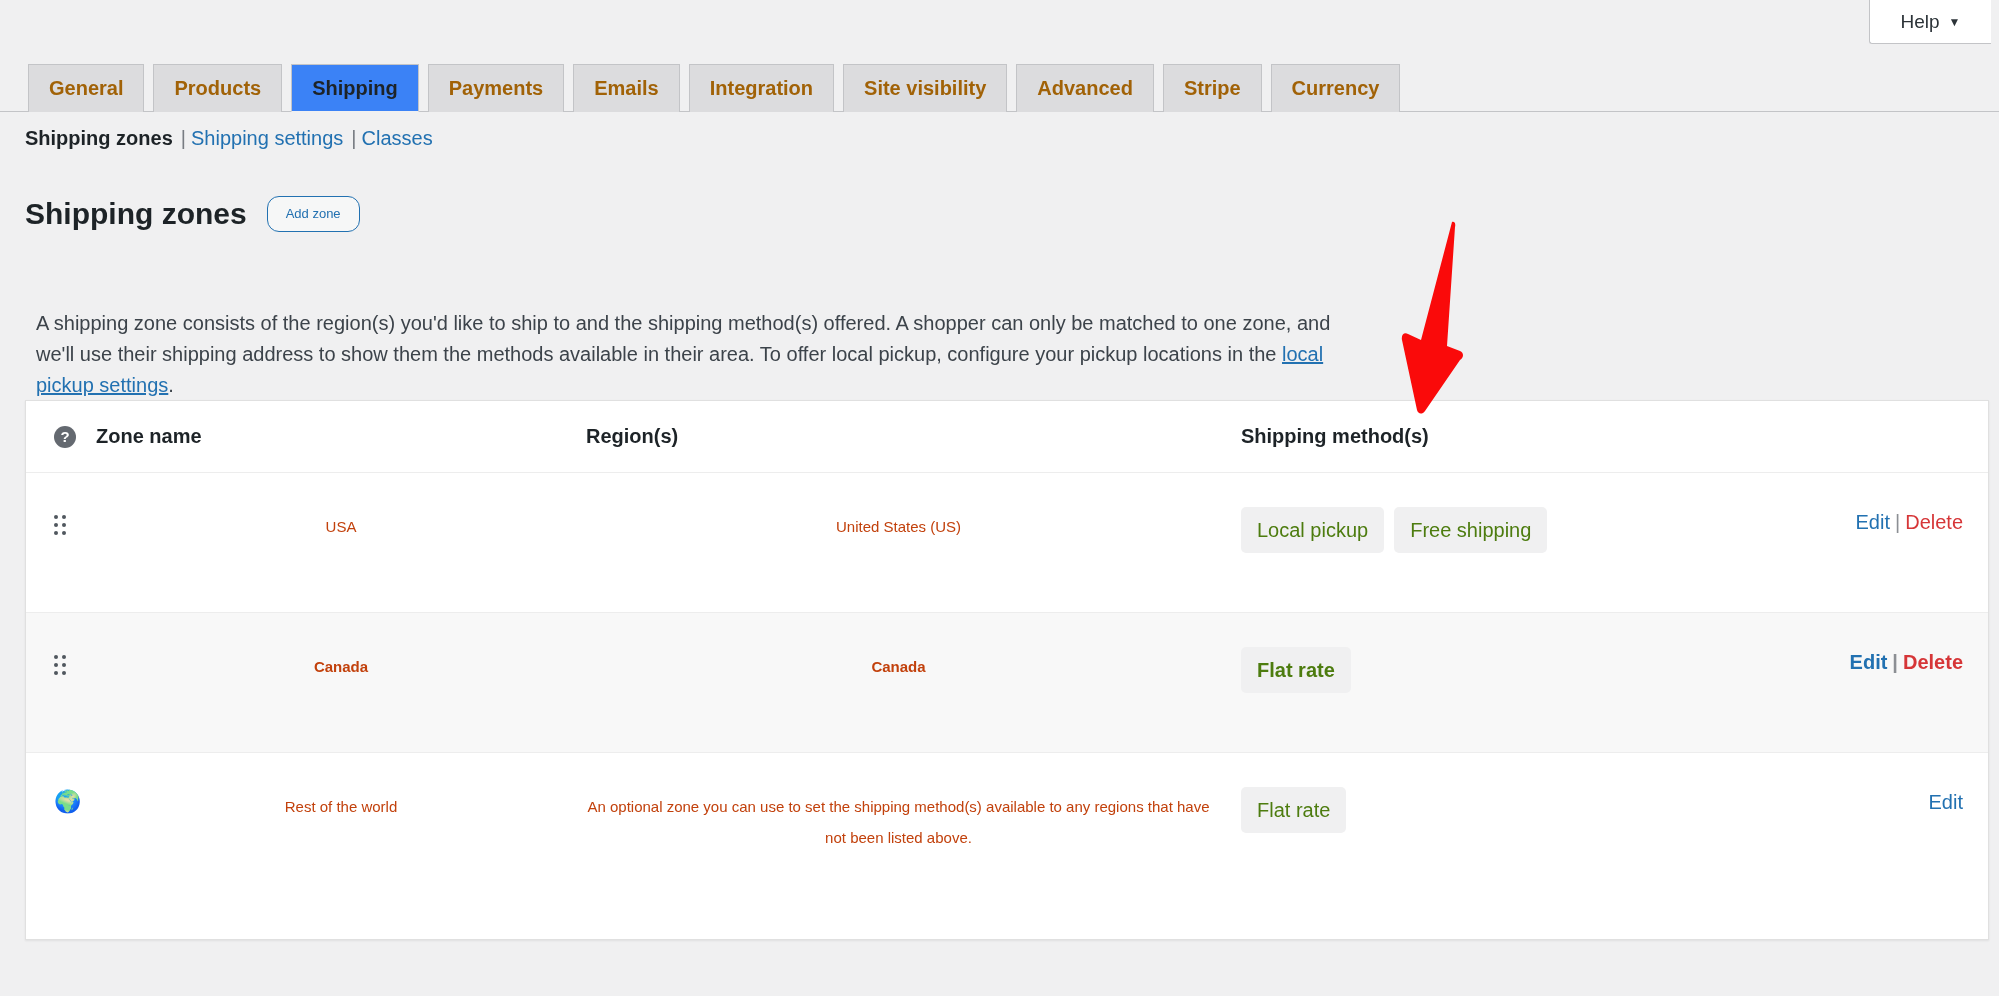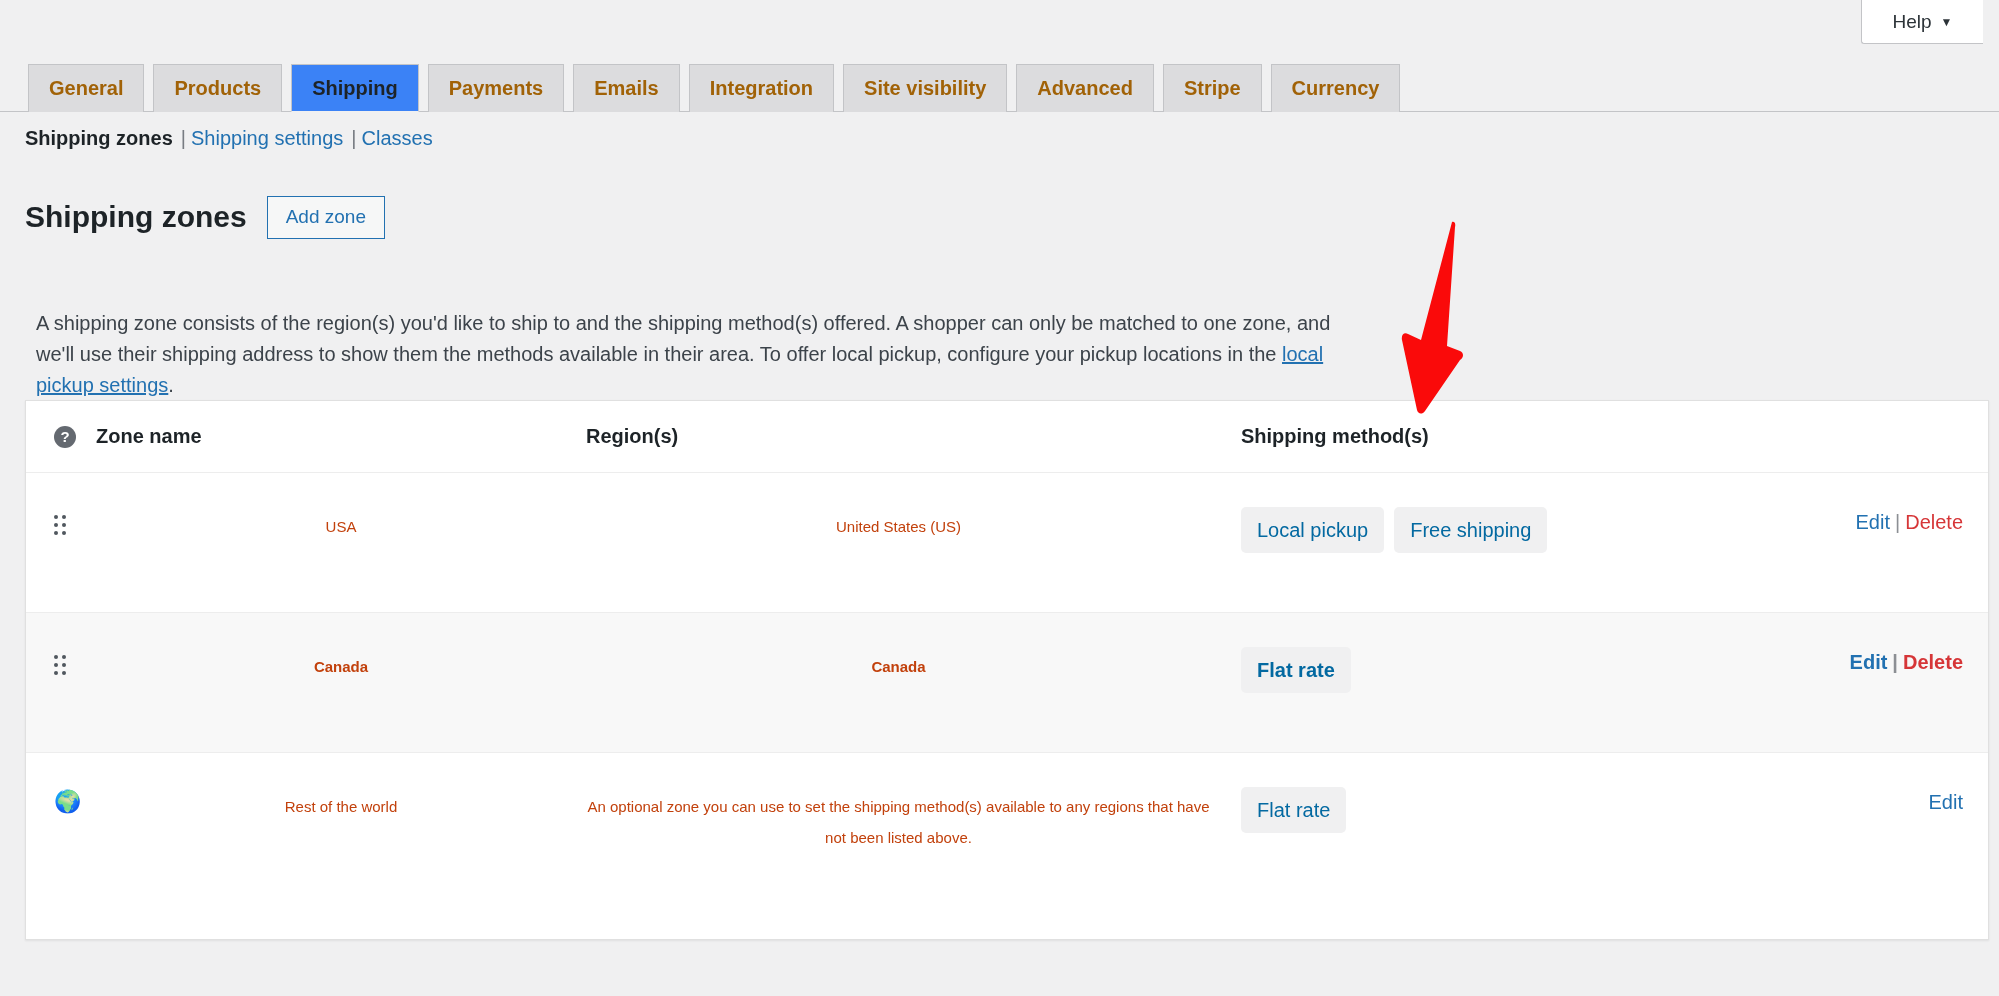--- a/index.html
+++ b/index.html
@@ -13,21 +13,21 @@
     font-family: "Liberation Sans", sans-serif;
     -webkit-font-smoothing: antialiased;
     overflow: hidden;
     position: relative;
   }
 
   
   .help-bar {
     position: absolute;
     top: 0;
-    right: 16px;
+    right: 8px;
     height: 44px;
   }
   .help-button {
     display: flex;
     align-items: center;
     justify-content: center;
     gap: 9px;
     min-width: 122px;
     height: 44px;
     padding: 0 18px;
@@ -124,23 +124,23 @@
   .page-title {
     font-size: 30px;
     font-weight: bold;
     color: #1d2327;
     margin: 0;
     line-height: 1.2;
   }
   .add-zone-btn {
     background: #f6f7f7;
     border: 1px solid #2271b1;
-    border-radius: 0;
+    border-radius: 12px;
     color: #2271b1;
-    font-size: 19px;
+    font-size: 13px;
     padding: 9px 18px;
     cursor: pointer;
     font-family: "Liberation Sans", sans-serif;
     line-height: 1.2;
   }
 
   
   .description {
     position: absolute;
     top: 288px;
@@ -251,21 +251,21 @@
     display: flex;
     flex-wrap: wrap;
     gap: 10px;
     padding-top: 0px;
   }
   .chip {
     background: #f0f0f1;
     border-radius: 5px;
     padding: 11px 16px;
     font-size: 20px;
-    color: #0369a1;
+    color: #4d7c0f;
     line-height: 1.2;
     white-space: nowrap;
     cursor: pointer;
   }
 
   .actions {
     font-size: 20px;
     white-space: nowrap;
     padding-top: 4px;
   }

